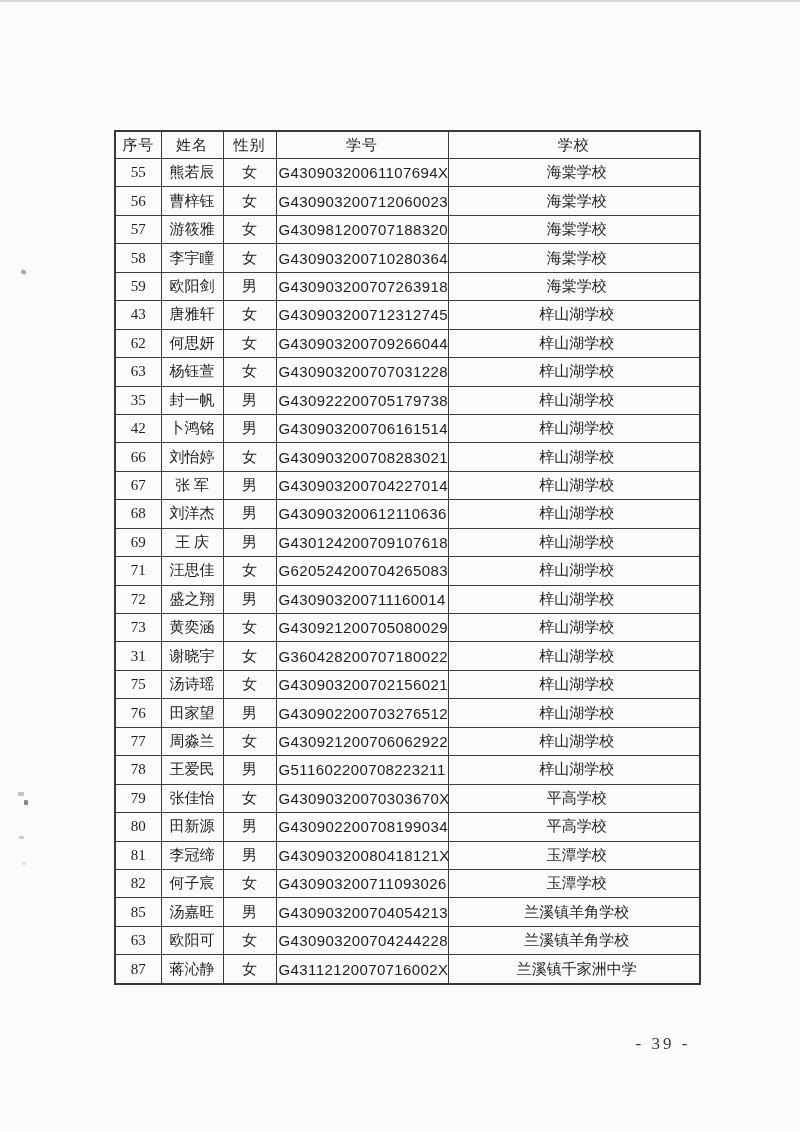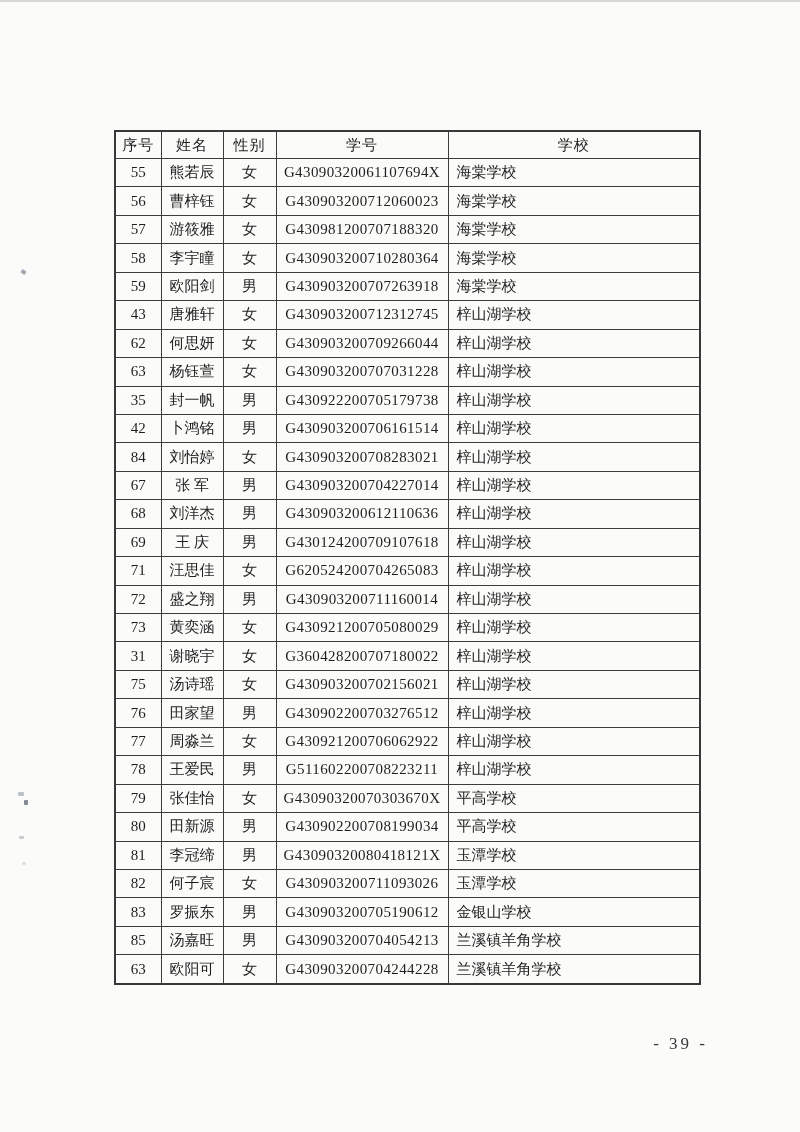--- a/index.html
+++ b/index.html
@@ -51,33 +51,33 @@
     overflow: hidden;
   }
   table.roster {
     border: 2px solid #383838;
   }
   table.roster thead th {
     height: 26px;
     letter-spacing: 1px;
   }
   table.roster td.col-student_id {
-    font-family: Liberation Serif, serif;
+    font-family: Liberation Sans, sans-serif;
     letter-spacing: 0.4px;
   }
   table.roster td.col-school {
-    text-align: left;
+    text-align: center;
     padding-left: 8px;
   }
   .page-number {
     position: absolute;
     left: 618px;
     top: 1034px;
     width: 90px;
-    text-align: right;
+    text-align: center;
     font-size: 17px;
     color: #37383c;
     letter-spacing: 3px;
   }
   .speck {
     position: absolute;
     background: #8c93a0;
     border-radius: 1px;
   }
   .speck.s1 { left: 21px; top: 270px; width: 5px; height: 4px; transform: rotate(35deg); opacity: .8; }
@@ -175,21 +175,21 @@
             <td class="col-school">梓山湖学校</td>
           </tr>
           <tr>
             <td class="col-no">42</td>
             <td class="col-name">卜鸿铭</td>
             <td class="col-gender">男</td>
             <td class="col-student_id">G430903200706161514</td>
             <td class="col-school">梓山湖学校</td>
           </tr>
           <tr>
-            <td class="col-no">84</td>
+            <td class="col-no">66</td>
             <td class="col-name">刘怡婷</td>
             <td class="col-gender">女</td>
             <td class="col-student_id">G430903200708283021</td>
             <td class="col-school">梓山湖学校</td>
           </tr>
           <tr>
             <td class="col-no">67</td>
             <td class="col-name">张 军</td>
             <td class="col-gender">男</td>
             <td class="col-student_id">G430903200704227014</td>
@@ -287,39 +287,39 @@
             <td class="col-school">玉潭学校</td>
           </tr>
           <tr>
             <td class="col-no">82</td>
             <td class="col-name">何子宸</td>
             <td class="col-gender">女</td>
             <td class="col-student_id">G430903200711093026</td>
             <td class="col-school">玉潭学校</td>
           </tr>
           <tr>
-            <td class="col-no">83</td>
-            <td class="col-name">罗振东</td>
-            <td class="col-gender">男</td>
-            <td class="col-student_id">G430903200705190612</td>
-            <td class="col-school">金银山学校</td>
-          </tr>
-          <tr>
             <td class="col-no">85</td>
             <td class="col-name">汤嘉旺</td>
             <td class="col-gender">男</td>
             <td class="col-student_id">G430903200704054213</td>
             <td class="col-school">兰溪镇羊角学校</td>
           </tr>
           <tr>
             <td class="col-no">63</td>
             <td class="col-name">欧阳可</td>
             <td class="col-gender">女</td>
             <td class="col-student_id">G430903200704244228</td>
             <td class="col-school">兰溪镇羊角学校</td>
+          </tr>
+          <tr>
+            <td class="col-no">87</td>
+            <td class="col-name">蒋沁静</td>
+            <td class="col-gender">女</td>
+            <td class="col-student_id">G43112120070716002X</td>
+            <td class="col-school">兰溪镇千家洲中学</td>
           </tr>
         </tbody>
     </table>
   </div>
 
   <div class="page-number">- 39 -</div>
 
   <div class="speck s1"></div>
   <div class="speck s2"></div>
   <div class="speck s3"></div>

